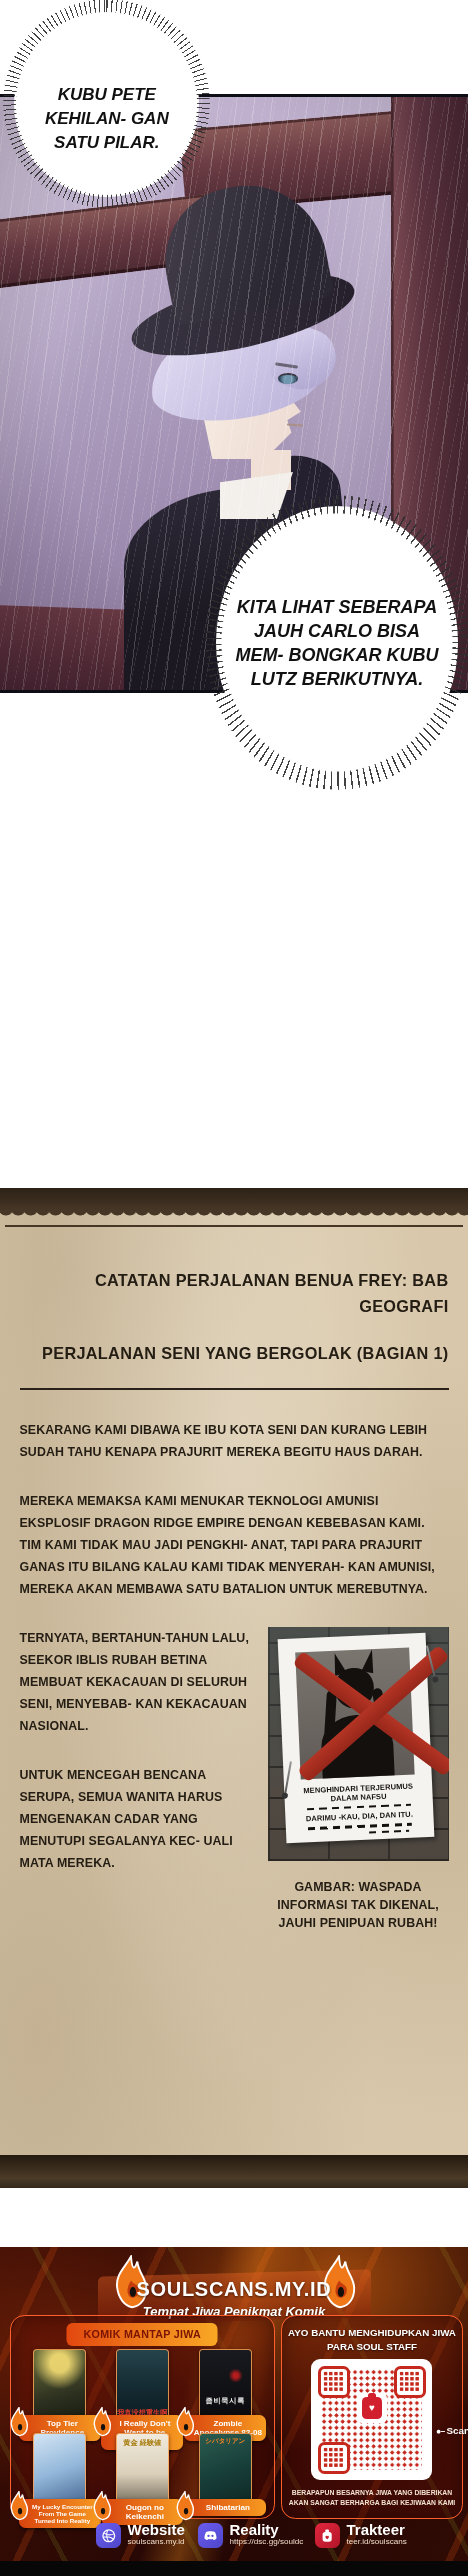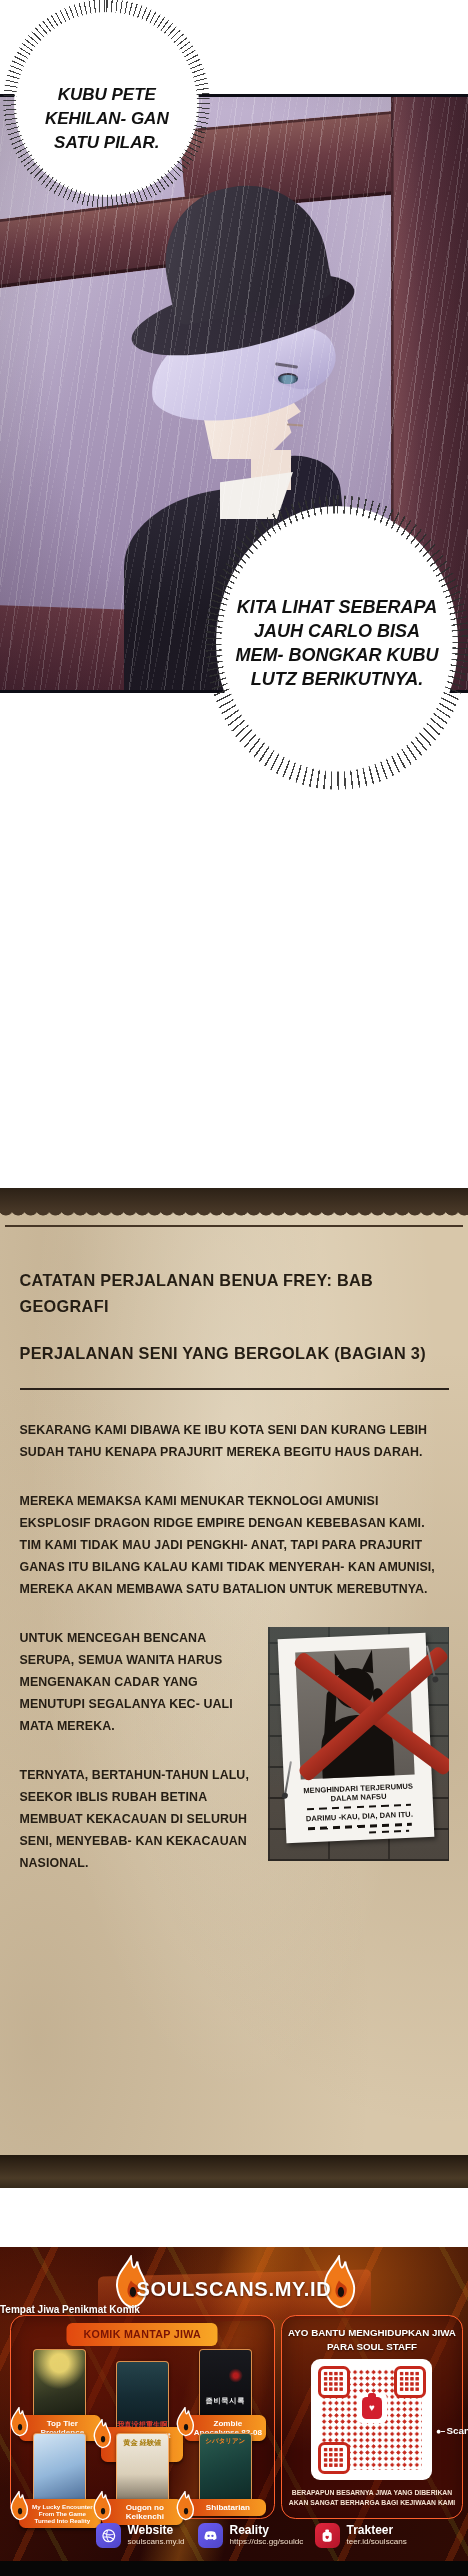--- a/index.html
+++ b/index.html
@@ -68,21 +68,21 @@
      background-color:#d8c7aa;background-image:
        radial-gradient(ellipse at 50% 25%,rgba(255,252,240,.30),transparent 62%),
        radial-gradient(ellipse at 8% 85%,rgba(115,90,55,.20),transparent 55%),
        radial-gradient(ellipse at 95% 55%,rgba(115,90,55,.16),transparent 50%),
        radial-gradient(ellipse at 15% 8%,rgba(115,90,55,.18),transparent 45%);}
   .lace-band{height:22px;background:linear-gradient(#2c2116,#463626);}
   .lace-scallop{height:11px;background-image:radial-gradient(circle at 5.9px -2px,#463626 7.2px,transparent 7.8px);
      background-size:12.4px 11px;}
   .lace-line{height:2px;background:#463626;margin:3.9px 5.2px 0 5.2px;}
   .journal-inner{padding:0 19.5px;}
-  .jtitle{font-weight:bold;font-size:16.3px;letter-spacing:0.3px;text-align:left;line-height:26px;}
+  .jtitle{font-weight:bold;font-size:16.3px;letter-spacing:0.3px;text-align:right;line-height:26px;}
   .jtitle.l1{margin-top:40px;}
   .jtitle.l2{margin-top:21.5px;}
   .divider{height:2px;background:#2a211a;margin:22px 0 0 0;}
   .jbody{margin-top:29px;font-weight:bold;font-size:12.4px;line-height:22px;letter-spacing:0.1px;}
   .jbody p{margin:0 0 27px 0;}
   .poster-fig{float:right;width:181px;margin:0 0 6.5px 13px;}
   .brickbox{position:relative;width:181px;height:234px;overflow:hidden;
      background:
        linear-gradient(rgba(62,74,74,.55),rgba(62,74,74,.25) 55%,transparent 70%),
        repeating-linear-gradient(0deg,#2b2723 0 2px,transparent 2px 31px),
@@ -119,22 +119,22 @@
       radial-gradient(ellipse at 72% 10%,rgba(255,125,20,.55),transparent 42%),
       radial-gradient(ellipse at 15% 30%,rgba(190,60,10,.35),transparent 45%),
       linear-gradient(105deg,transparent 40%,rgba(255,150,30,.32) 47%,transparent 55%),
       repeating-linear-gradient(115deg,transparent 0 46px,rgba(220,80,15,.22) 46px 53px,transparent 53px 98px),
       repeating-linear-gradient(62deg,transparent 0 62px,rgba(170,200,50,.13) 62px 67px,transparent 67px 120px),
       linear-gradient(115deg,#3c0e05 0%,#240604 55%,#300b04 100%);}
   .hdr-strip{position:absolute;left:98px;top:26px;width:273px;height:48px;border-radius:5.2px;
       background:linear-gradient(rgba(225,95,35,.45),rgba(140,30,10,.40));transform:skewY(-1.5deg);}
   .site-title{position:absolute;left:0;top:31px;width:468px;text-align:center;font-weight:bold;
       font-size:20px;letter-spacing:0.7px;text-shadow:0 1.3px 2.6px rgba(0,0,0,.6);}
-  .site-tag{position:absolute;left:0;top:57px;width:468px;text-align:left;font-weight:bold;font-size:10px;
-      text-shadow:0 0.7px 2px rgba(0,0,0,.6);}
+  .site-tag{position:absolute;left:0;top:57px;width:468px;text-align:center;font-weight:bold;font-size:13px;
+      text-shadow:0 0.7px 2px rgba(0,0,0,.6);font-style:italic;}
   .flame{position:absolute;}
   .flame.hl{left:112px;top:7.8px;width:38px;height:55px;}
   .flame.hr{left:320px;top:7.8px;width:38px;height:55px;}
   .fbox{position:absolute;border:1.3px solid #ff5f2d;border-radius:14.3px;background:rgba(96,12,6,.38);
         box-shadow:inset 0 0 19.5px rgba(0,0,0,.35);}
   .fbox.left{left:9.8px;top:68px;width:263px;height:202px;}
   .fbox.right{left:281px;top:68px;width:180px;height:202px;}
   .kom-banner{position:absolute;left:50%;transform:translateX(-50%);top:6.5px;width:151px;height:23.4px;
       border-radius:5.9px;background:linear-gradient(90deg,#e2480f,#f9a825);display:flex;align-items:center;justify-content:center;
       font-weight:bold;font-size:10.7px;color:#7a1404;letter-spacing:0.3px;}
@@ -173,21 +173,21 @@
   .jar::before{content:"";position:absolute;left:5.9px;top:-3.9px;width:7.8px;height:5.2px;background:#d21f2e;border-radius:2.6px 2.6px 0 0;}
   .jar::after{content:"♥";position:absolute;left:0;right:0;top:4.6px;text-align:center;color:#fff;font-size:9.8px;}
   .scan{position:absolute;left:154px;top:109px;font-size:9.8px;font-weight:bold;color:#fff;white-space:nowrap;}
   .scan::before{content:"●–";letter-spacing:-0.7px;margin-right:2px;font-size:8.5px;}
   .r-note{position:absolute;left:3.9px;right:3.9px;top:172px;text-align:center;font-weight:bold;font-size:6.8px;line-height:9.8px;color:#f3e2d2;}
   .linkrow{position:absolute;top:276px;display:flex;align-items:center;}
   .linkrow .ic{width:25px;height:25px;border-radius:6.5px;display:flex;align-items:center;justify-content:center;flex:none;}
   .ic.purple{background:linear-gradient(140deg,#6a5cf0,#4f46c8);}
   .ic.red{background:linear-gradient(140deg,#e0263c,#b3152a);}
   .linkrow .txt{margin-left:6.5px;}
-  .linkrow .lab{font-weight:bold;font-size:12px;line-height:12.4px;}
+  .linkrow .lab{font-weight:bold;font-size:15px;line-height:12.4px;}
   .linkrow .url{font-size:8.1px;color:#f0ddc9;line-height:10.4px;}
   .lr-website{left:96px;} .lr-discord{left:198px;} .lr-trakteer{left:315px;}
   .blackbar{position:absolute;left:0;bottom:0;width:468px;height:15px;background:#070707;}
 </style>
 </head>
 <body>
 
 <div class="page">
 
   <div class="panel">
@@ -220,21 +220,21 @@
   <div class="bubble b2">
     <p>KITA LIHAT SEBERAPA JAUH CARLO BISA MEM- BONGKAR KUBU LUTZ BERIKUTNYA.</p>
   </div>
 
   <div class="parchment">
     <div class="lace-band"></div>
     <div class="lace-scallop"></div>
     <div class="lace-line"></div>
     <div class="journal-inner">
       <div class="jtitle l1">CATATAN PERJALANAN BENUA FREY: BAB GEOGRAFI</div>
-      <div class="jtitle l2">PERJALANAN SENI YANG BERGOLAK (BAGIAN 3)</div>
+      <div class="jtitle l2">PERJALANAN SENI YANG BERGOLAK (BAGIAN 1)</div>
       <div class="divider"></div>
       <div class="jbody">
         <p>SEKARANG KAMI DIBAWA KE IBU KOTA SENI DAN KURANG LEBIH SUDAH TAHU KENAPA PRAJURIT MEREKA BEGITU HAUS DARAH.</p>
         <p>MEREKA MEMAKSA KAMI MENUKAR TEKNOLOGI AMUNISI EKSPLOSIF DRAGON RIDGE EMPIRE DENGAN KEBEBASAN KAMI. TIM KAMI TIDAK MAU JADI PENGKHI- ANAT, TAPI PARA PRAJURIT GANAS ITU BILANG KALAU KAMI TIDAK MENYERAH- KAN AMUNISI, MEREKA AKAN MEMBAWA SATU BATALION UNTUK MEREBUTNYA.</p>
 
         <figure class="poster-fig" style="margin-block:0;">
           <div class="brickbox">
             <div class="paper">
               <div class="photo">
                 <div class="fox-hairL"></div>
@@ -250,24 +250,25 @@
                 <div class="t">MENGHINDARI TERJERUMUS DALAM NAFSU</div>
                 <div class="dashrow"></div>
                 <div class="t">DARIMU -KAU, DIA, DAN ITU.</div>
                 <div class="dashrow"></div>
                 <div class="dashrow short"></div>
               </div>
             </div>
             <div class="pin pl"></div>
             <div class="pin pr"></div>
           </div>
+          <figcaption class="fig-caption">GAMBAR: WASPADA INFORMASI TAK DIKENAL, JAUHI PENIPUAN RUBAH!</figcaption>
         </figure>
 
+        <p>TERNYATA, BERTAHUN-TAHUN LALU, SEEKOR IBLIS RUBAH BETINA MEMBUAT KEKACAUAN DI SELURUH SENI, MENYEBAB- KAN KEKACAUAN NASIONAL.</p>
         <p>UNTUK MENCEGAH BENCANA SERUPA, SEMUA WANITA HARUS MENGENAKAN CADAR YANG MENUTUPI SEGALANYA KEC- UALI MATA MEREKA.</p>
-        <p>TERNYATA, BERTAHUN-TAHUN LALU, SEEKOR IBLIS RUBAH BETINA MEMBUAT KEKACAUAN DI SELURUH SENI, MENYEBAB- KAN KEKACAUAN NASIONAL.</p>
         <div style="clear:both;"></div>
       </div>
     </div>
     <div class="parch-bottom"></div>
   </div>
 
   <div class="footer">
     <div class="hdr-strip"></div>
     <svg class="flame hl" viewBox="0 0 60 86">
       <path d="M30 2 C20 20 6 30 8 50 C10 68 20 80 32 82 C46 80 54 68 54 52 C54 36 42 28 40 10 C36 22 32 26 30 2 Z" fill="#f07818" stroke="#fff" stroke-width="3"></path>
@@ -290,21 +291,21 @@
             <div class="ctext"></div>
           </div>
         <div class="pill">
           <svg class="mini-flame" viewBox="0 0 60 86">
               <path d="M30 2 C20 20 6 30 8 50 C10 68 20 80 32 82 C46 80 54 68 54 52 C54 36 42 28 40 10 C36 22 32 26 30 2 Z" fill="#f07818" stroke="#fff" stroke-width="4"></path>
               <ellipse cx="33" cy="58" rx="6" ry="9" fill="#14100d"></ellipse>
             </svg>
           <span>Top Tier Providence</span>
         </div>
       </div>
-      <div class="cell" style="left:89px;top:45px;">
+      <div class="cell" style="left:89px;top:33px;">
         <div class="cover cv2">
             <div class="ctext">我真没想重生啊</div>
           </div>
         <div class="pill">
           <svg class="mini-flame" viewBox="0 0 60 86">
               <path d="M30 2 C20 20 6 30 8 50 C10 68 20 80 32 82 C46 80 54 68 54 52 C54 36 42 28 40 10 C36 22 32 26 30 2 Z" fill="#f07818" stroke="#fff" stroke-width="4"></path>
               <ellipse cx="33" cy="58" rx="6" ry="9" fill="#14100d"></ellipse>
             </svg>
           <span>I Really Don't Want to be Reborn</span>
         </div>

